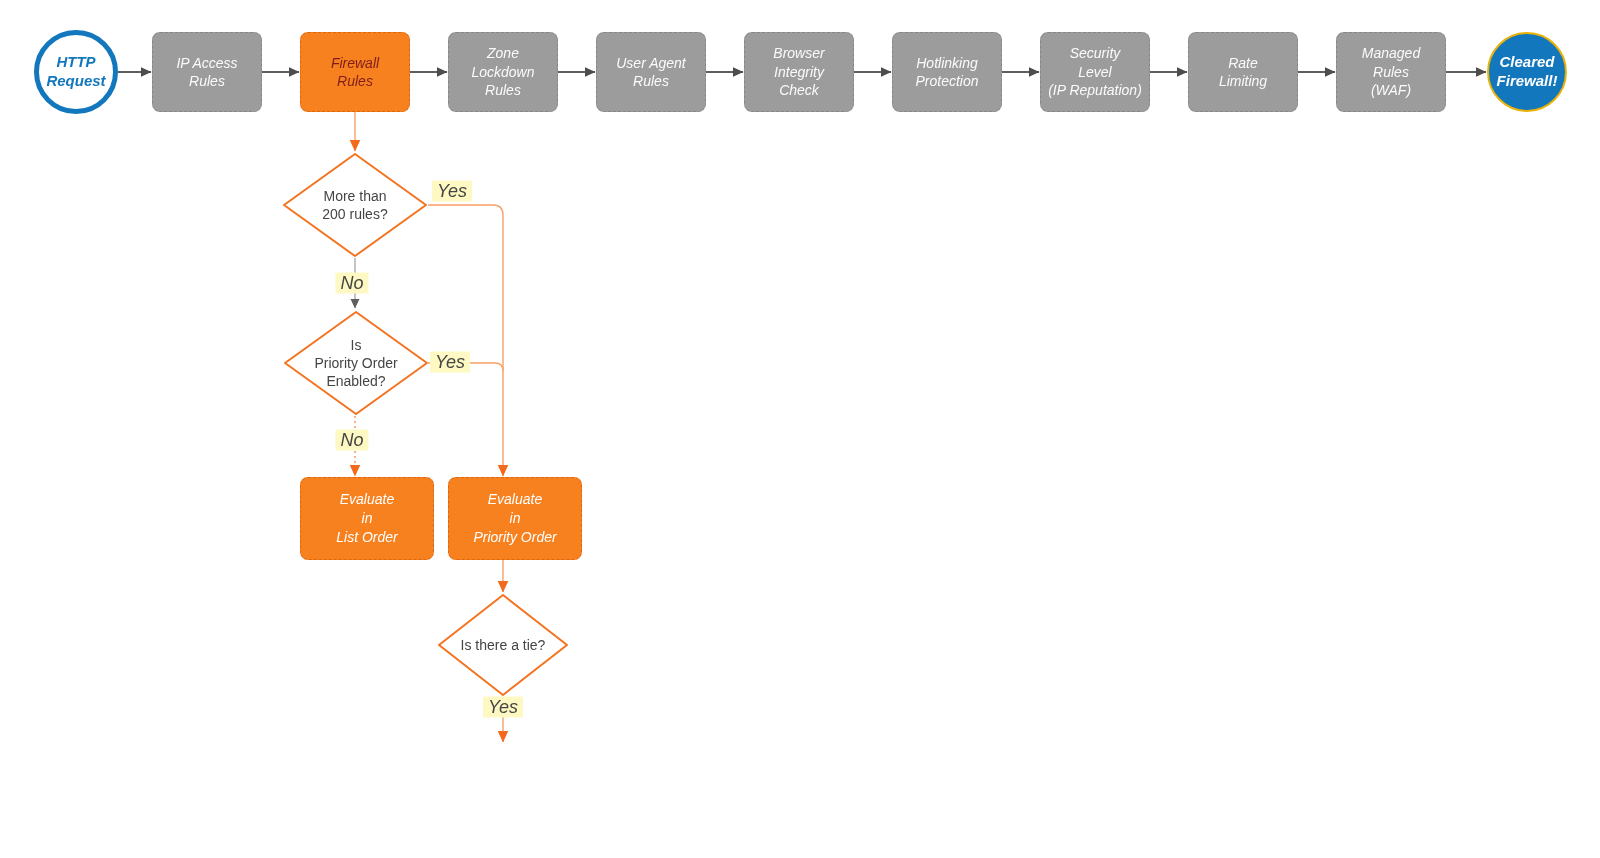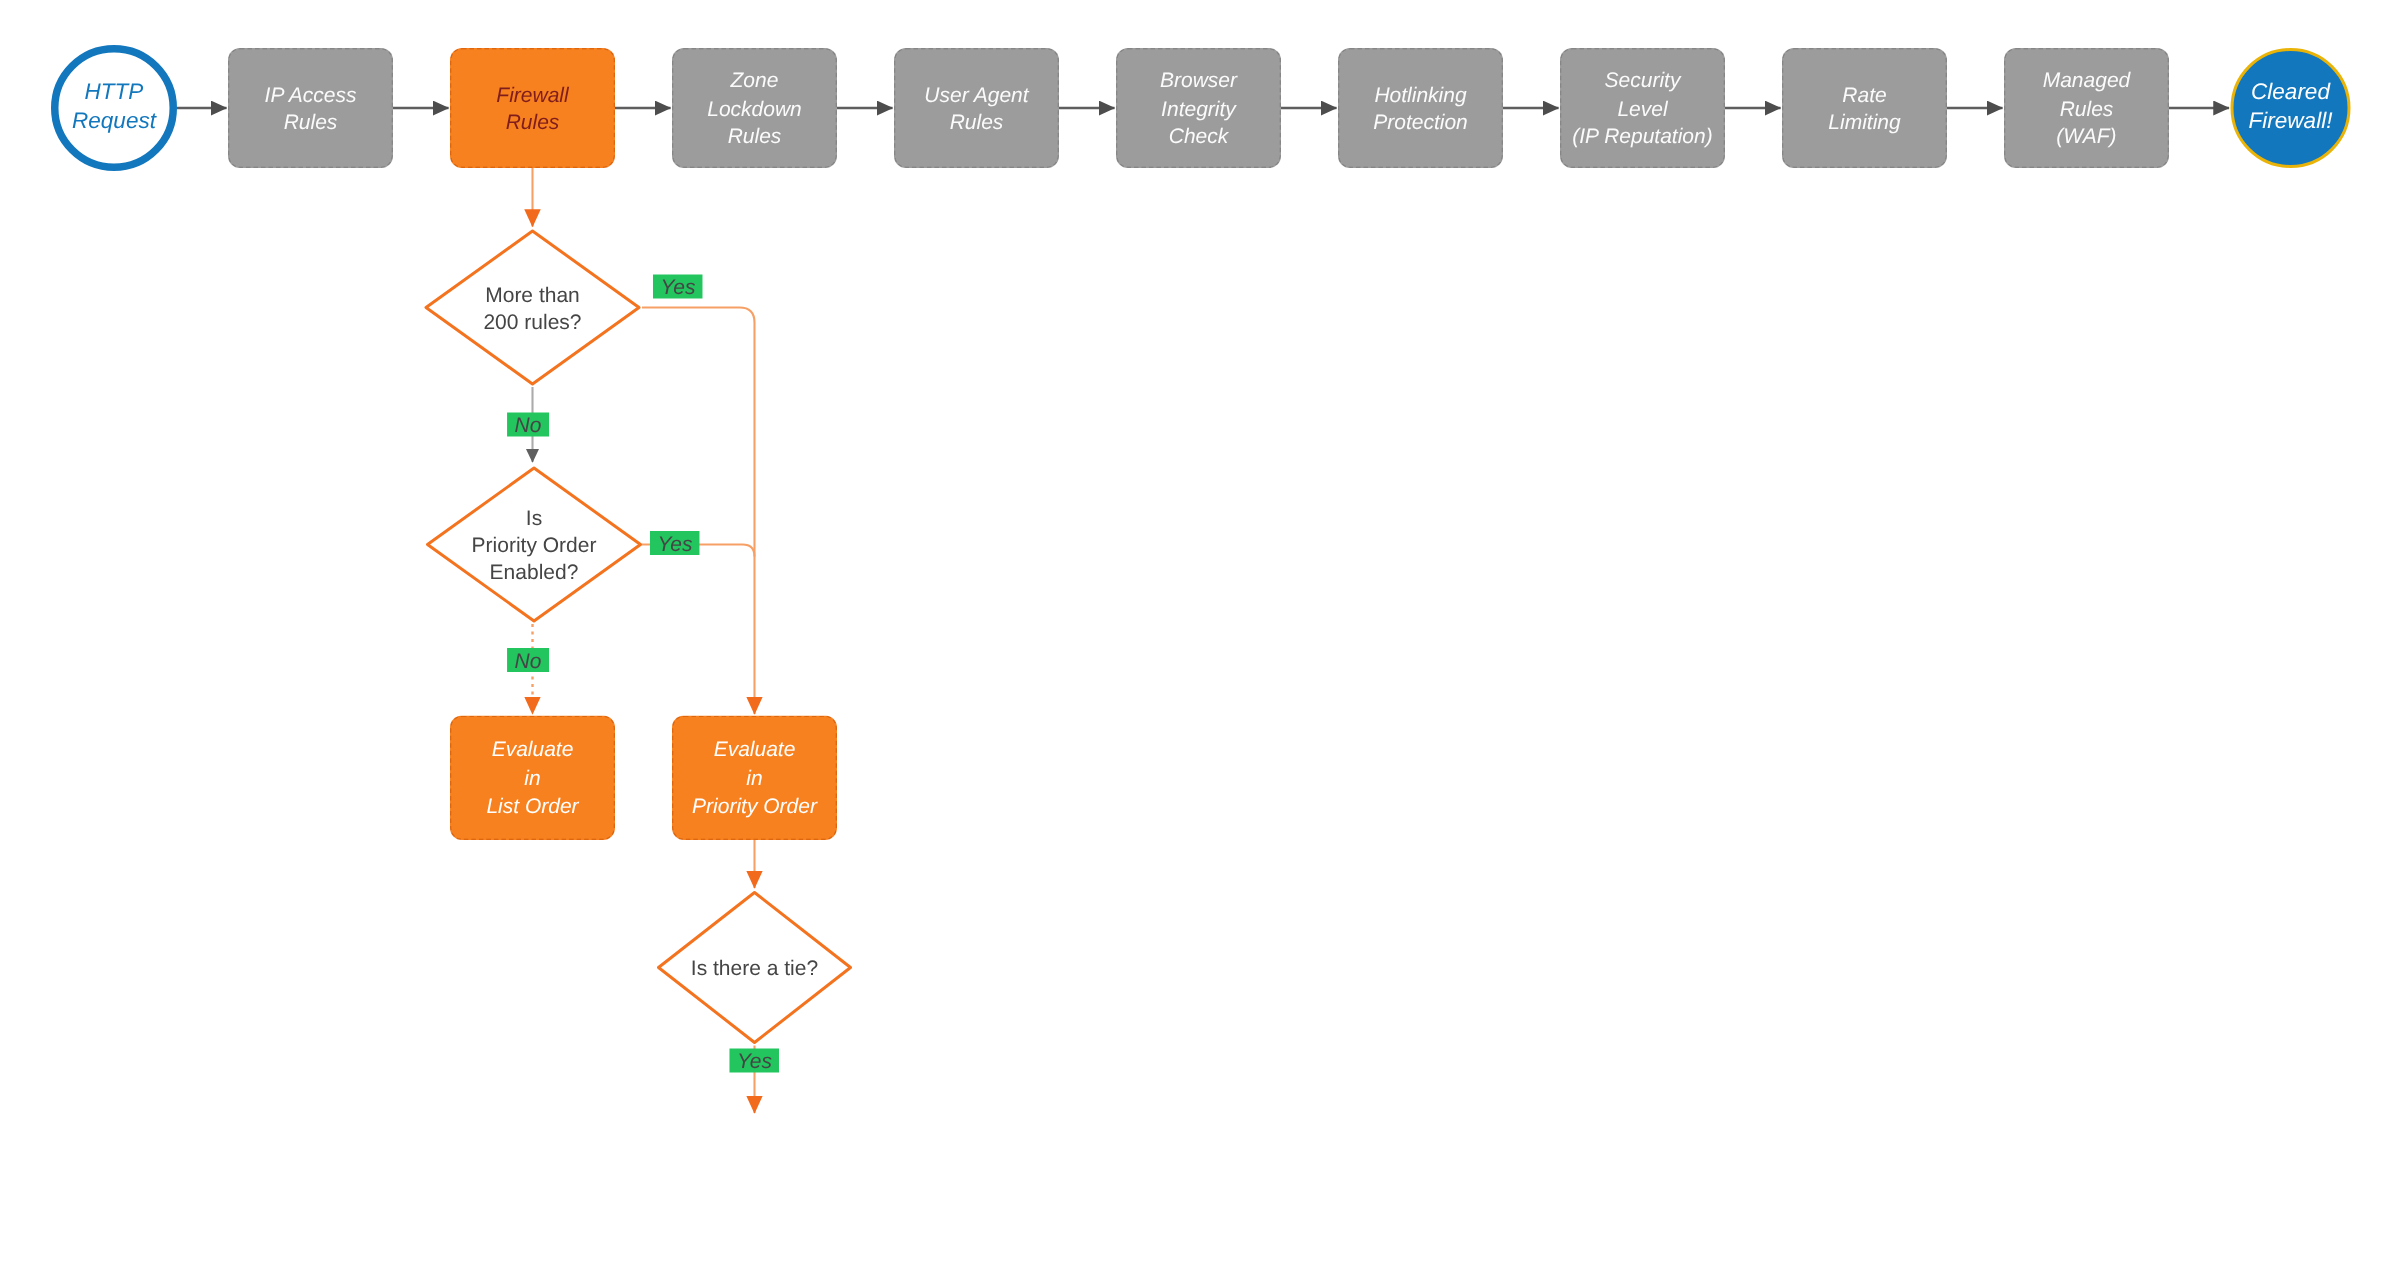--- a/index.html
+++ b/index.html
@@ -34,45 +34,45 @@
   }
   .step{
     top:32px;width:110px;height:80px;border-radius:8px;
     background:var(--node-gray);border:1px dashed #868686;
     color:#FBFBFB;font-style:italic;font-size:14px;line-height:1.32;
   }
   .step.highlight{
     background:var(--node-orange);border:1px dashed rgba(200,80,0,.55);color:#7f1d1d;
   }
   .action{
-    width:110px;border-radius:8px;background:var(--node-orange);
+    width:134px;border-radius:8px;background:var(--node-orange);
     border:1px dashed rgba(200,80,0,.55);
     color:#FFFFFF;font-style:italic;font-size:14px;line-height:1.38;
   }
   .terminal{
-    border-radius:50%;font-weight:normal;font-style:italic;font-size:15px;line-height:1.25;
+    border-radius:50%;font-weight:bold;font-style:italic;font-size:15px;line-height:1.25;
   }
   .terminal.start{
     background:#fff;border:5px solid var(--brand-blue);color:var(--brand-blue);
   }
   .terminal.end{
     background:var(--brand-blue);border:2px solid #eab308;color:#fff;
   }
   .diamond{position:absolute;}
   .diamond svg{position:absolute;left:0;top:0;width:100%;height:100%;overflow:visible;}
   .diamond polygon{fill:#FFFFFF;stroke:var(--diamond-stroke);stroke-width:2;stroke-linejoin:round;}
   .dtext{
     position:absolute;left:0;top:0;right:0;bottom:0;
     display:flex;align-items:center;justify-content:center;text-align:center;
     white-space:pre-line;color:var(--label-text);font-size:14px;line-height:1.3;
   }
   .edge-label{
     position:absolute;transform:translate(-50%,-50%);
-    background:#22c55e;padding:0 5px;
-    font-style:italic;font-size:14px;color:var(--label-text);
+    background:#fef9c3;padding:0 5px;
+    font-style:italic;font-size:18px;color:var(--label-text);
   }
 </style>
 </head>
 <body>
 
 <div class="canvas">
 
   <svg class="edges" width="1600" height="858" viewBox="0 0 1600 858" xmlns="http://www.w3.org/2000/svg">
     <defs>
       <marker id="mk-gray" markerUnits="userSpaceOnUse" markerWidth="14" markerHeight="12" refX="10.5" refY="5" orient="auto">

